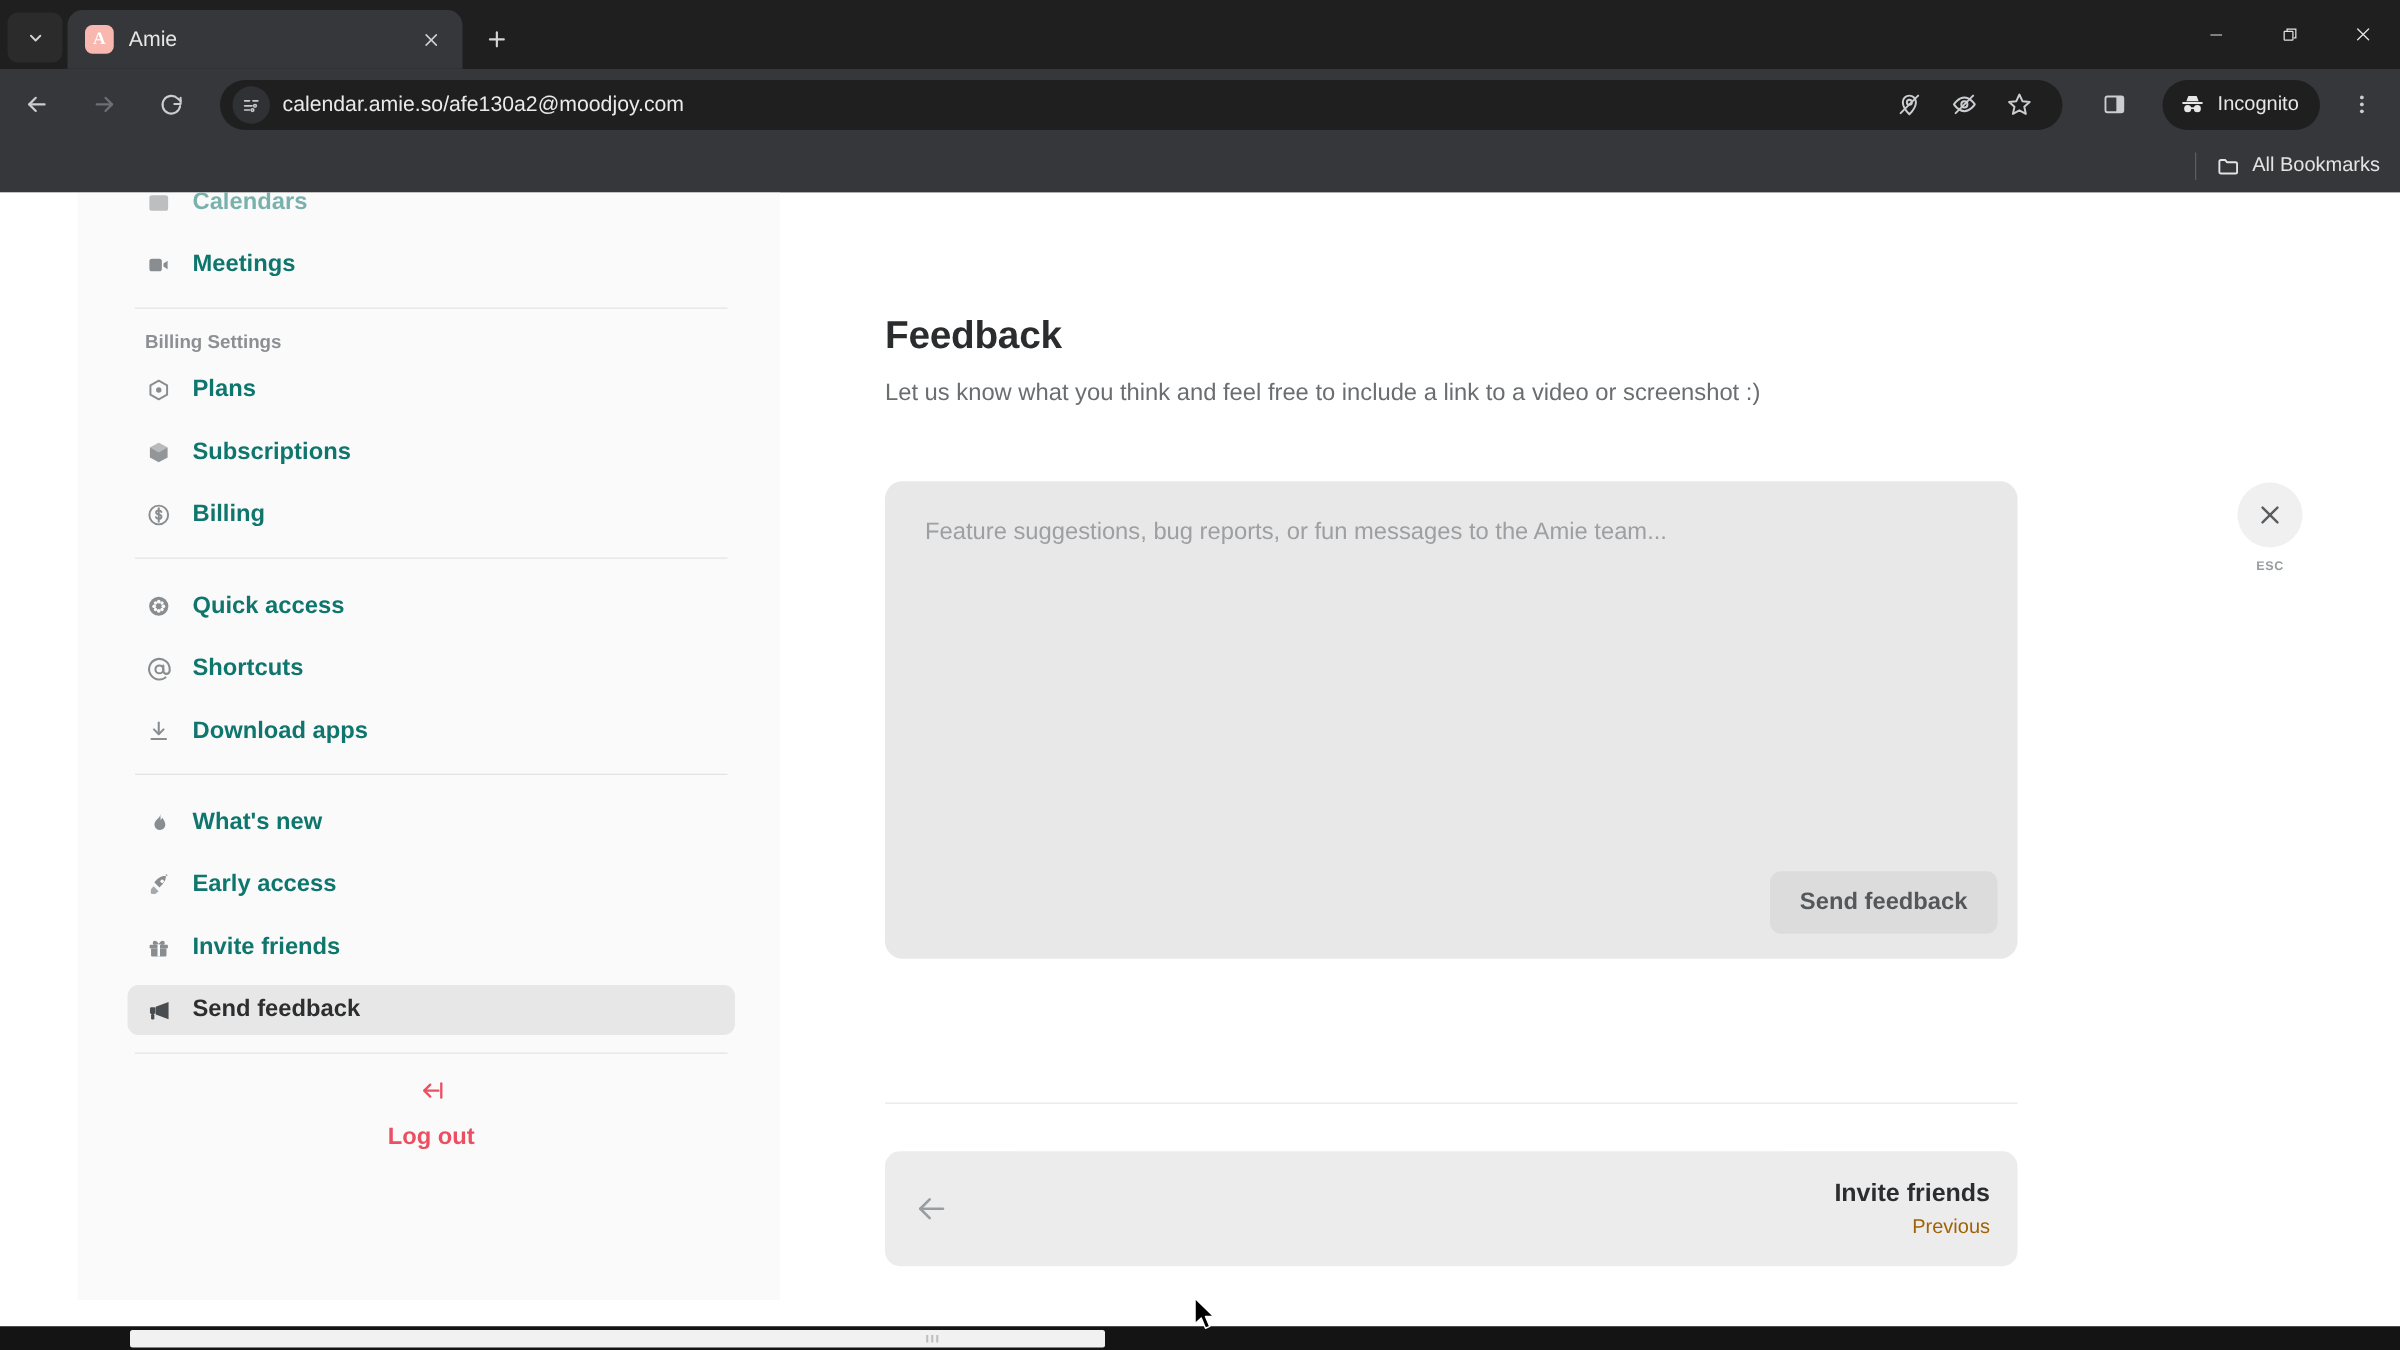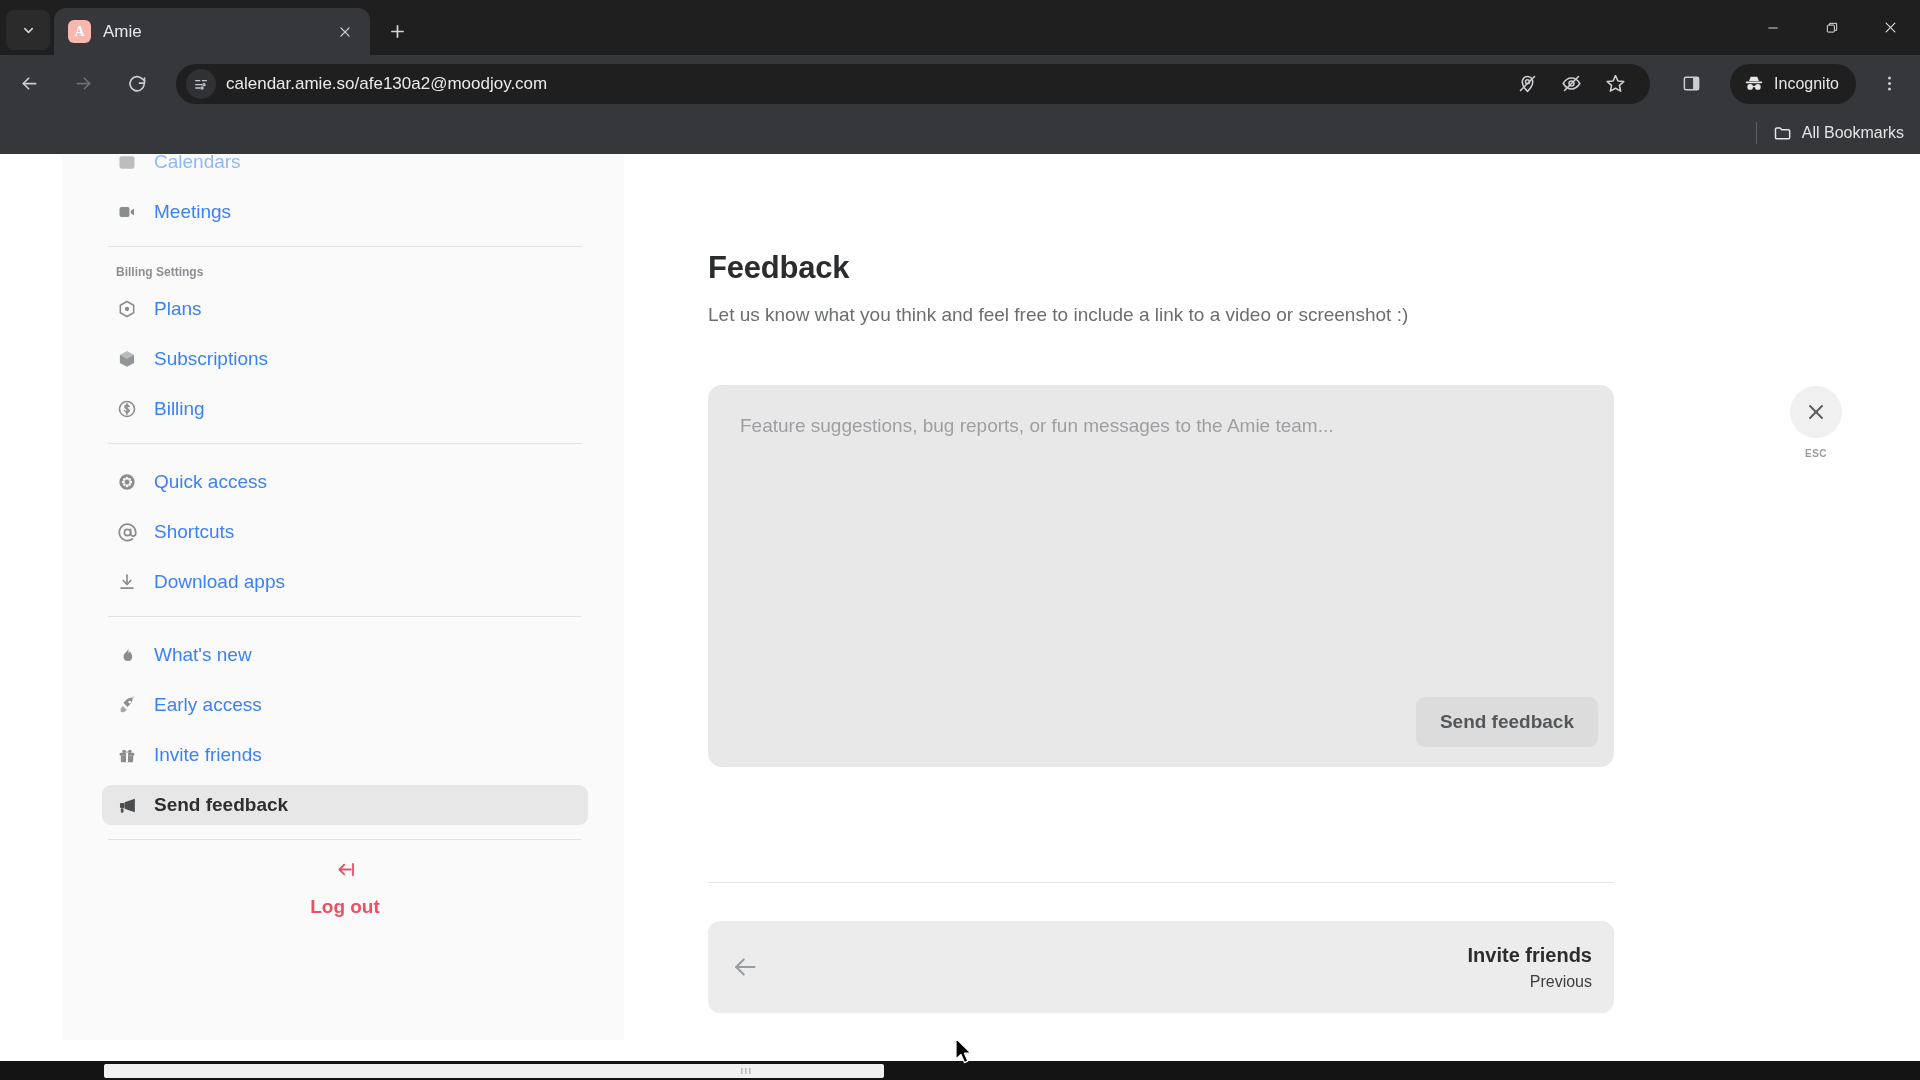--- a/index.html
+++ b/index.html
@@ -101,30 +101,30 @@
 
   .sidebar {
     width: 562px; flex: none; background: #fafafa;
     padding: 0 36px 0 40px; position: relative;
     display: flex; flex-direction: column;
   }
   .sb-scroll { margin-top: -12px; }
   .sb-item {
     display: flex; align-items: center; gap: 16px;
     height: 40px; border-radius: 9px; padding: 0 14px;
-    color: #3b82f6; font-size: 19px; margin-bottom: 10px;
+    color: #0f766e; font-size: 19px; margin-bottom: 10px; font-weight: bold;
   }
   .sb-item.clipped { opacity: 0.55; }
   .sb-item.active { background: #e7e7e7; color: #2c2e30; font-weight: 700; }
   .sb-item .ico { width: 22px; height: 22px; flex: none; display:flex; align-items:center; justify-content:center; color:#8a8d90; }
   .sb-item.active .ico { color: #4a4d50; }
   .sb-item.logout { color: #ec4f62; font-weight: 700; flex-direction: column; }
   .sb-item.logout .ico { color: #ec4f62; }
   .sb-sect {
-    color: #8c8f93; font-size: 12px; font-weight: 700; padding: 0 14px;
+    color: #8c8f93; font-size: 15px; font-weight: 700; padding: 0 14px;
     margin: 14px 0 10px 0;
   }
   .sb-div { height: 1px; background: #e3e3e3; margin: 14px 6px 18px 6px; }
 
   
   .main { flex: 1; position: relative; padding: 0 0 0 28px; min-width: 0; }
   .esc-wrap {
     position: absolute; right: 75px; top: 232px; width: 58px;
     display: flex; flex-direction: column; align-items: center; gap: 10px;
   }
@@ -152,21 +152,21 @@
 
   .hr-rule { height: 1px; background: #e6e6e6; margin-top: 115px; }
 
   .prevnav {
     margin-top: 38px; background: #ececec; border-radius: 12px;
     height: 92px; display: flex; align-items: center; padding: 0 22px;
   }
   .prev-arrow { color: #9a9d9f; display: flex; align-items: center; }
   .prev-text { margin-left: auto; text-align: right; }
   .prev-title { font-size: 20px; font-weight: 700; color: #2b2d2f; }
-  .prev-sub { font-size: 16px; color: #404040; margin-top: 6px; }
+  .prev-sub { font-size: 16px; color: #a16207; margin-top: 6px; }
 
   
   .cursor { position: absolute; left: 954px; top: 883px; z-index: 40; }
   .hscroll {
     position: absolute; left: 0; bottom: 0; width: 1920px; height: 19px;
     background: #141414; z-index: 30;
   }
   .hscroll-thumb {
     position: absolute; left: 104px; top: 3px; height: 14px; width: 780px;
     background: #f1f1f1; border-radius: 2px;

